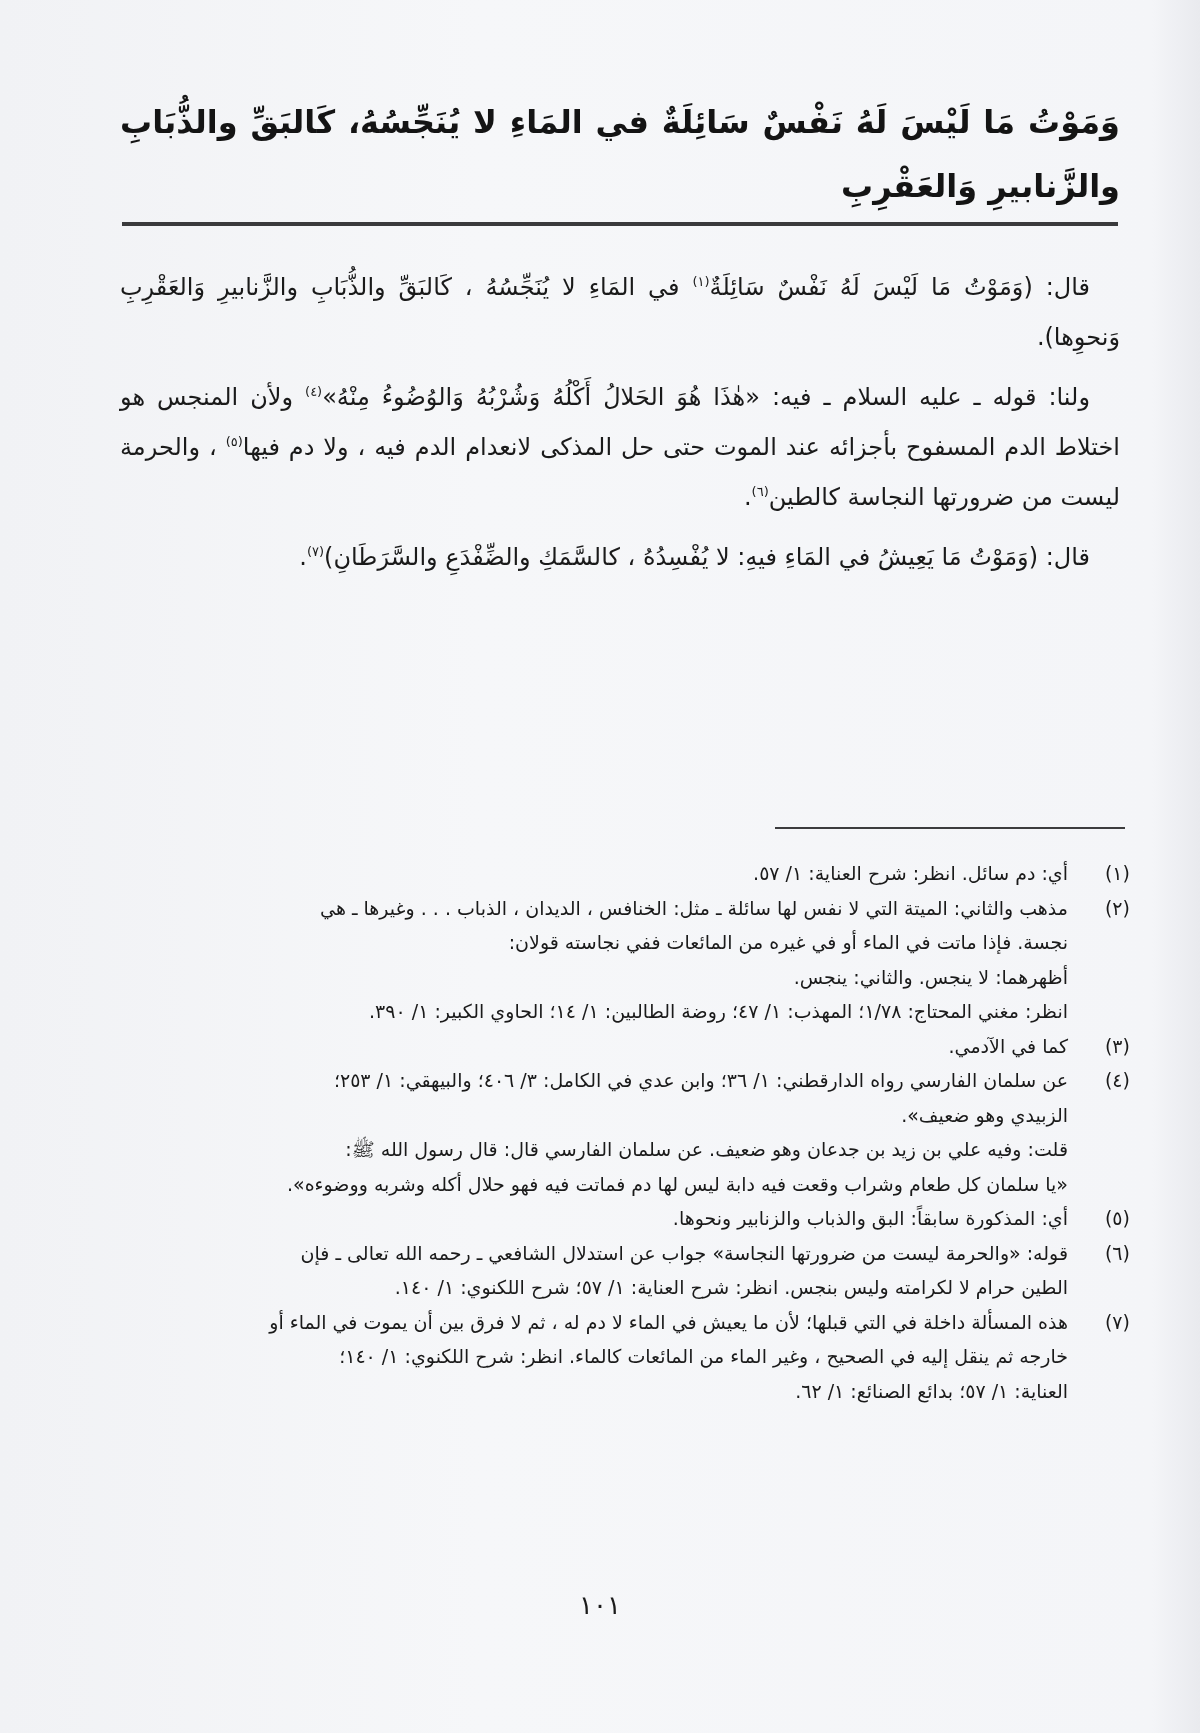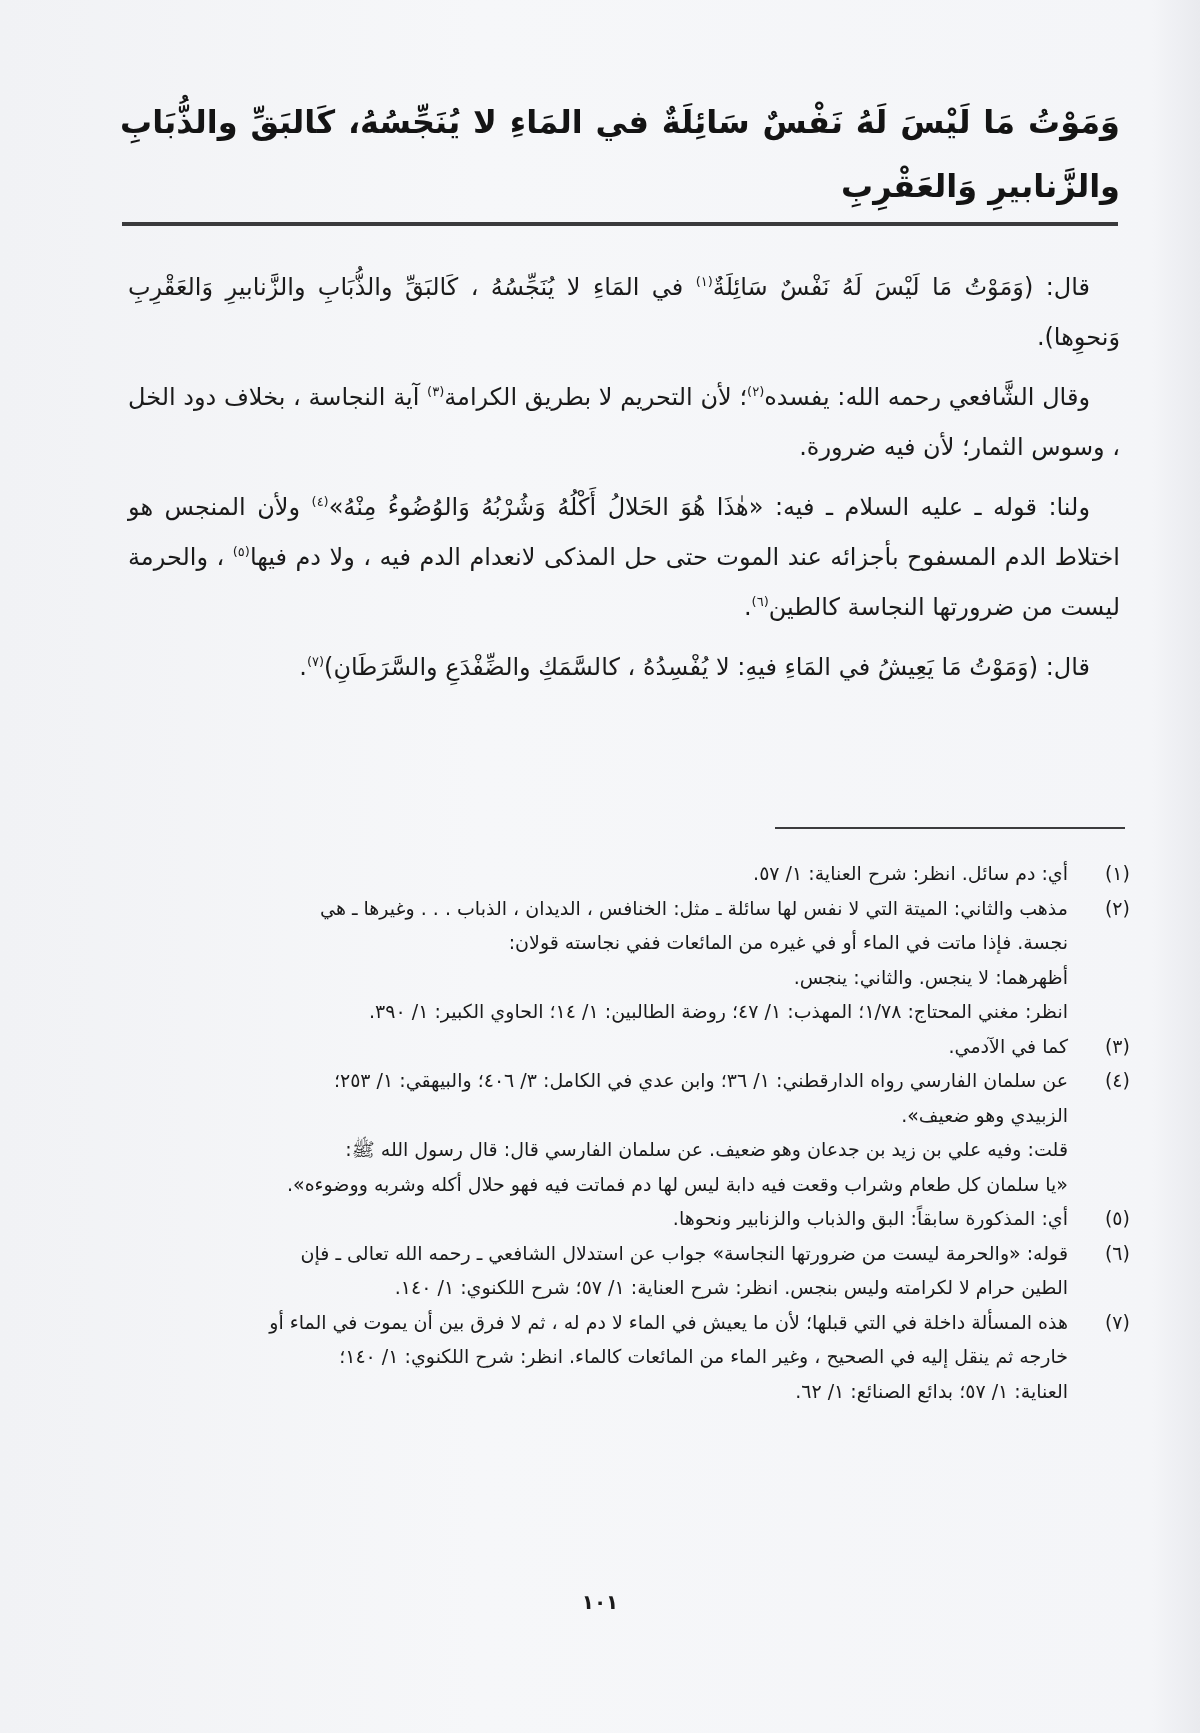--- a/index.html
+++ b/index.html
@@ -53,21 +53,20 @@
       line-height: 50px;
       color: #1a1a1a;
     }
     .body-text p {
       margin: 0 0 10px 0;
       text-align: justify;
       text-align-last: right;
     }
     .body-text p.indent {
       text-indent: 30px;
-      margin-left: 8px;
     }
     sup.fn {
       font-size: 13px;
       vertical-align: super;
       line-height: 0;
     }
     .rule-fn {
       position: absolute;
       left: 775px;
       width: 350px;
@@ -104,43 +103,40 @@
     .fn-body .line {
       display: block;
     }
     .page-number {
       position: absolute;
       left: 560px;
       top: 1590px;
       width: 80px;
       text-align: center;
       font-family: "DejaVu Sans", sans-serif;
-      font-size: 20px;
-      font-weight: bold;
+      font-size: 26px;
+      font-weight: normal;
       direction: rtl;
       color: #1a1a1a;
     }
   </style>
 </head>
 <body>
 
 <div class="page">
 
   <div class="matn">
     <div>وَمَوْتُ مَا لَيْسَ لَهُ نَفْسٌ سَائِلَةٌ في المَاءِ لا يُنَجِّسُهُ، كَالبَقِّ والذُّبَابِ والزَّنابيرِ وَالعَقْرِبِ</div>
   </div>
 
   <div class="rule-top"></div>
 
   <div class="body-text">
     <p class="indent">
       <span>قال: (وَمَوْتُ مَا لَيْسَ لَهُ نَفْسٌ سَائِلَةٌ</span><sup class="fn">(١)</sup><span> في المَاءِ لا يُنَجِّسُهُ ، كَالبَقِّ والذُّبَابِ والزَّنابيرِ وَالعَقْرِبِ وَنحوِها).</span>
-    </p>
-    <p class="indent">
-      <span>وقال الشَّافعي رحمه الله: يفسده</span><sup class="fn">(٢)</sup><span>؛ لأن التحريم لا بطريق الكرامة</span><sup class="fn">(٣)</sup><span> آية النجاسة ، بخلاف دود الخل ، وسوس الثمار؛ لأن فيه ضرورة.</span>
     </p>
     <p class="indent">
       <span>ولنا: قوله ـ عليه السلام ـ فيه: «هٰذَا هُوَ الحَلالُ أَكْلُهُ وَشُرْبُهُ وَالوُضُوءُ مِنْهُ»</span><sup class="fn">(٤)</sup><span> ولأن المنجس هو اختلاط الدم المسفوح بأجزائه عند الموت حتى حل المذكى لانعدام الدم فيه ، ولا دم فيها</span><sup class="fn">(٥)</sup><span> ، والحرمة ليست من ضرورتها النجاسة كالطين</span><sup class="fn">(٦)</sup><span>.</span>
     </p>
     <p class="indent">
       <span>قال: (وَمَوْتُ مَا يَعِيشُ في المَاءِ فيهِ: لا يُفْسِدُهُ ، كالسَّمَكِ والضِّفْدَعِ والسَّرَطَانِ)</span><sup class="fn">(٧)</sup><span>.</span>
     </p>
   </div>
 
   <div class="rule-fn"></div>

